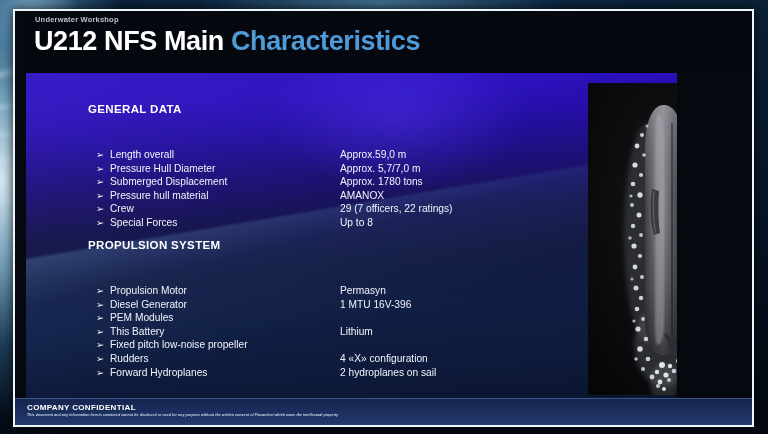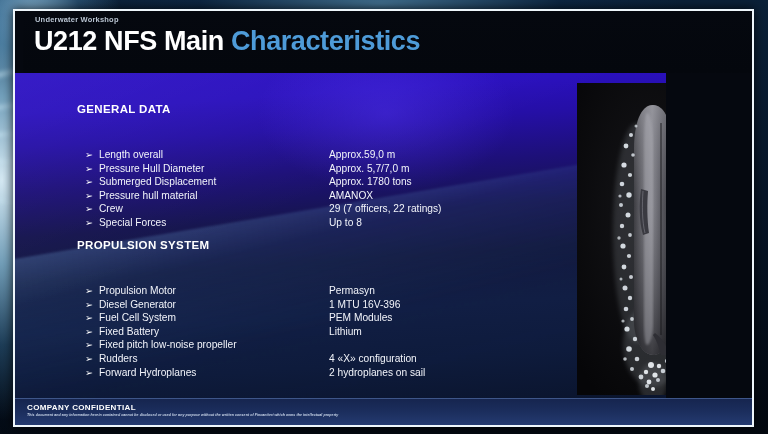--- a/index.html
+++ b/index.html
@@ -79,21 +79,21 @@
     font-weight: bold;
     color: #ffffff;
     letter-spacing: -0.4px;
     white-space: nowrap;
   }
   #title .accent { color: #4e9bd8; }
 
   
   #body-panel {
     position: absolute;
-    left: 0;
+    left: 11px;
     top: 62px;
     width: 651px;
     height: 330px;
     background:
       linear-gradient(158deg, rgba(255,255,255,0.055) 0%, rgba(255,255,255,0.0) 42%),
       linear-gradient(176deg,
         #2b0fc4 0%,
         #2a10bd 11%,
         #250fa6 20%,
         #1d1078 32%,
@@ -286,26 +286,25 @@
             <span class="label">Propulsion Motor</span>
             <span class="value">Permasyn</span>
           </div>
           <div class="row">
             <span class="bullet">➢</span>
             <span class="label">Diesel Generator</span>
             <span class="value">1 MTU 16V-396</span>
           </div>
           <div class="row">
             <span class="bullet">➢</span>
-            <span class="label">Fuel Cell System</span>
             <span class="value">PEM Modules</span>
           </div>
           <div class="row">
             <span class="bullet">➢</span>
-            <span class="label">Fixed Battery</span>
+            <span class="label">This Battery</span>
             <span class="value">Lithium</span>
           </div>
           <div class="row">
             <span class="bullet">➢</span>
             <span class="value">Fixed pitch low-noise propeller</span>
           </div>
           <div class="row">
             <span class="bullet">➢</span>
             <span class="label">Rudders</span>
             <span class="value">4 «X» configuration</span>

